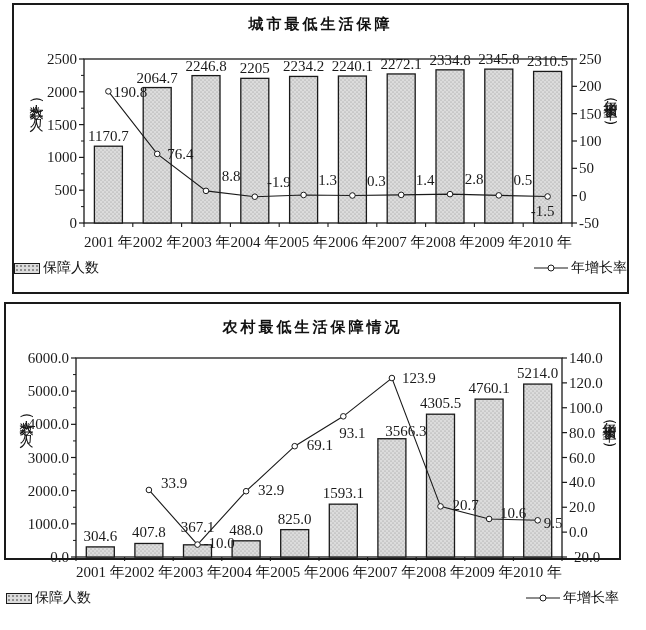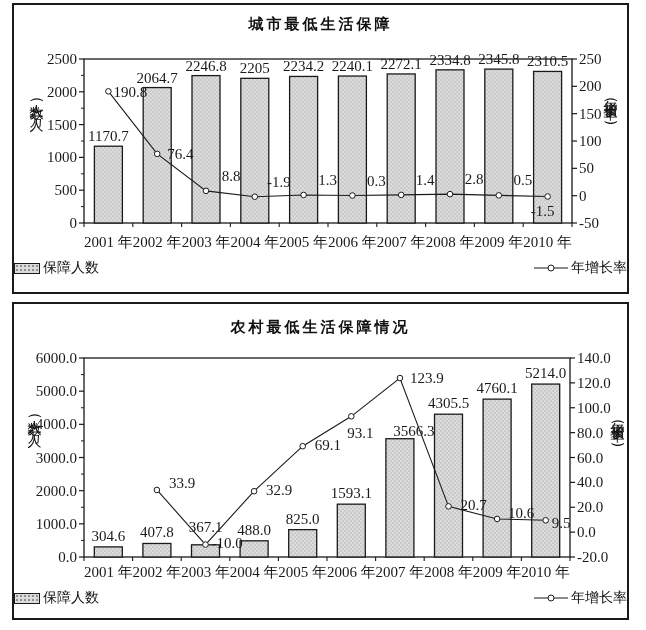--- a/index.html
+++ b/index.html
@@ -2,21 +2,21 @@
 <html><head>
 <meta charset="utf-8">
 <style>
   html,body{margin:0;padding:0;}
   body{
     width:646px;height:630px;position:relative;background:#ffffff;
     font-family:"Liberation Serif","DejaVu Serif",serif;color:#1a1a1a;overflow:hidden;
   }
   .panel{position:absolute;border:2px solid #1a1a1a;background:#ffffff;box-sizing:border-box;}
   #panel-0{left:12px;top:3px;width:617px;height:291px;}
-  #panel-1{left:12px;top:302px;width:617px;height:318px;}
+  #panel-1{left:4px;top:302px;width:617px;height:258px;}
   .chart-title{
     position:absolute;left:0;width:100%;text-align:center;margin:0;
     font-family:"DejaVu Sans","Liberation Sans",sans-serif;
     font-size:15px;font-weight:bold;letter-spacing:3px;color:#111;
   }
   #panel-0 .chart-title{top:10px;}
   #panel-1 .chart-title{top:14px;}
   .ylab{
     position:absolute;writing-mode:vertical-rl;text-orientation:mixed;
     font-family:"DejaVu Sans","Liberation Sans",sans-serif;

